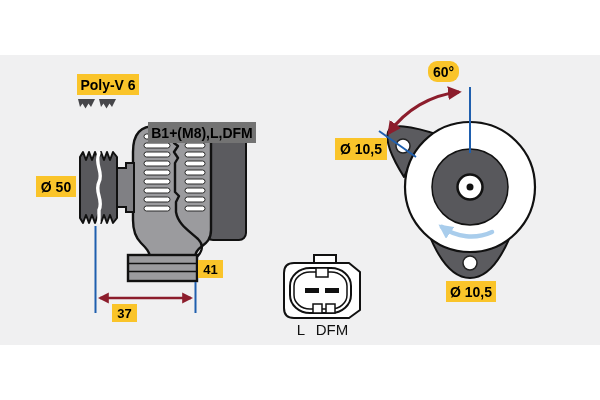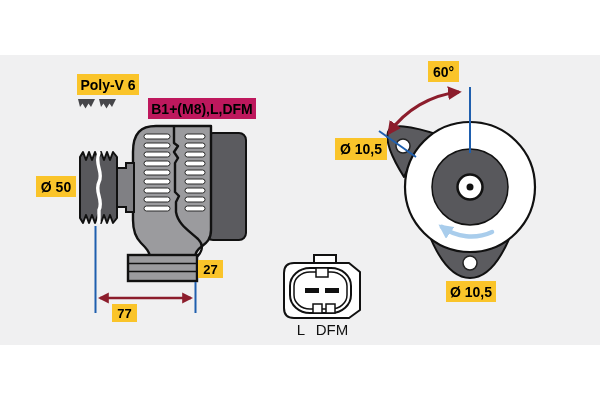--- a/index.html
+++ b/index.html
@@ -3,21 +3,21 @@
 <meta charset="utf-8">
 <style>
   html,body{margin:0;padding:0;background:#fff;}
   .stage{position:relative;width:600px;height:400px;background:#ffffff;overflow:hidden;
          font-family:"Liberation Sans",sans-serif;}
   .band{position:absolute;left:0;top:55px;width:600px;height:290px;background:#f0f0f1;}
   svg.draw{position:absolute;left:0;top:0;}
   .label{position:absolute;display:flex;align-items:center;justify-content:center;
          font-weight:bold;font-size:14px;color:#000;white-space:nowrap;line-height:1;}
   .yellow{background:#FAC42A;}
-  .blue{background:#be185d;}
+  .blue{background:#737373;margin-top:24px;}
   .small{font-size:13px;}
   .pin-label{position:absolute;display:flex;align-items:center;justify-content:center;
              font-weight:400;font-size:15px;color:#111;background:transparent;line-height:1;}
 </style>
 </head>
 <body>
 
 <div class="stage">
   <div class="band"></div>
 
@@ -134,20 +134,20 @@
       <g fill="#111">
         <rect x="305" y="288" width="14" height="5"></rect>
         <rect x="325" y="288" width="14" height="5"></rect>
       </g>
     </g>
   </svg>
 
   <div class="label yellow" style="left:77px;top:74px;width:62px;height:21px;">Poly-V 6</div>
   <div class="label blue" style="left:148px;top:98px;width:108px;height:21px;">B1+(M8),L,DFM</div>
   <div class="label yellow" style="left:36px;top:176px;width:40px;height:21px;">Ø 50</div>
-  <div class="label yellow small" style="left:198px;top:260px;width:25px;height:18px;">27</div>
-  <div class="label yellow small" style="left:112px;top:304px;width:25px;height:18px;">77</div>
-  <div class="label yellow" style="left:428px;top:61px;width:31px;height:21px;">60°</div>
+  <div class="label yellow small" style="left:198px;top:260px;width:25px;height:18px;">41</div>
+  <div class="label yellow small" style="left:112px;top:304px;width:25px;height:18px;">37</div>
+  <div class="label yellow" style="left:428px;top:61px;width:31px;height:21px;border-radius:9px;">60°</div>
   <div class="label yellow" style="left:335px;top:138px;width:52px;height:22px;">Ø 10,5</div>
   <div class="label yellow" style="left:446px;top:281px;width:50px;height:21px;">Ø 10,5</div>
   <div class="pin-label" style="left:294px;top:320px;width:14px;height:18px;">L</div>
   <div class="pin-label" style="left:311px;top:320px;width:42px;height:18px;">DFM</div>
 </div>
 
 </body></html>

